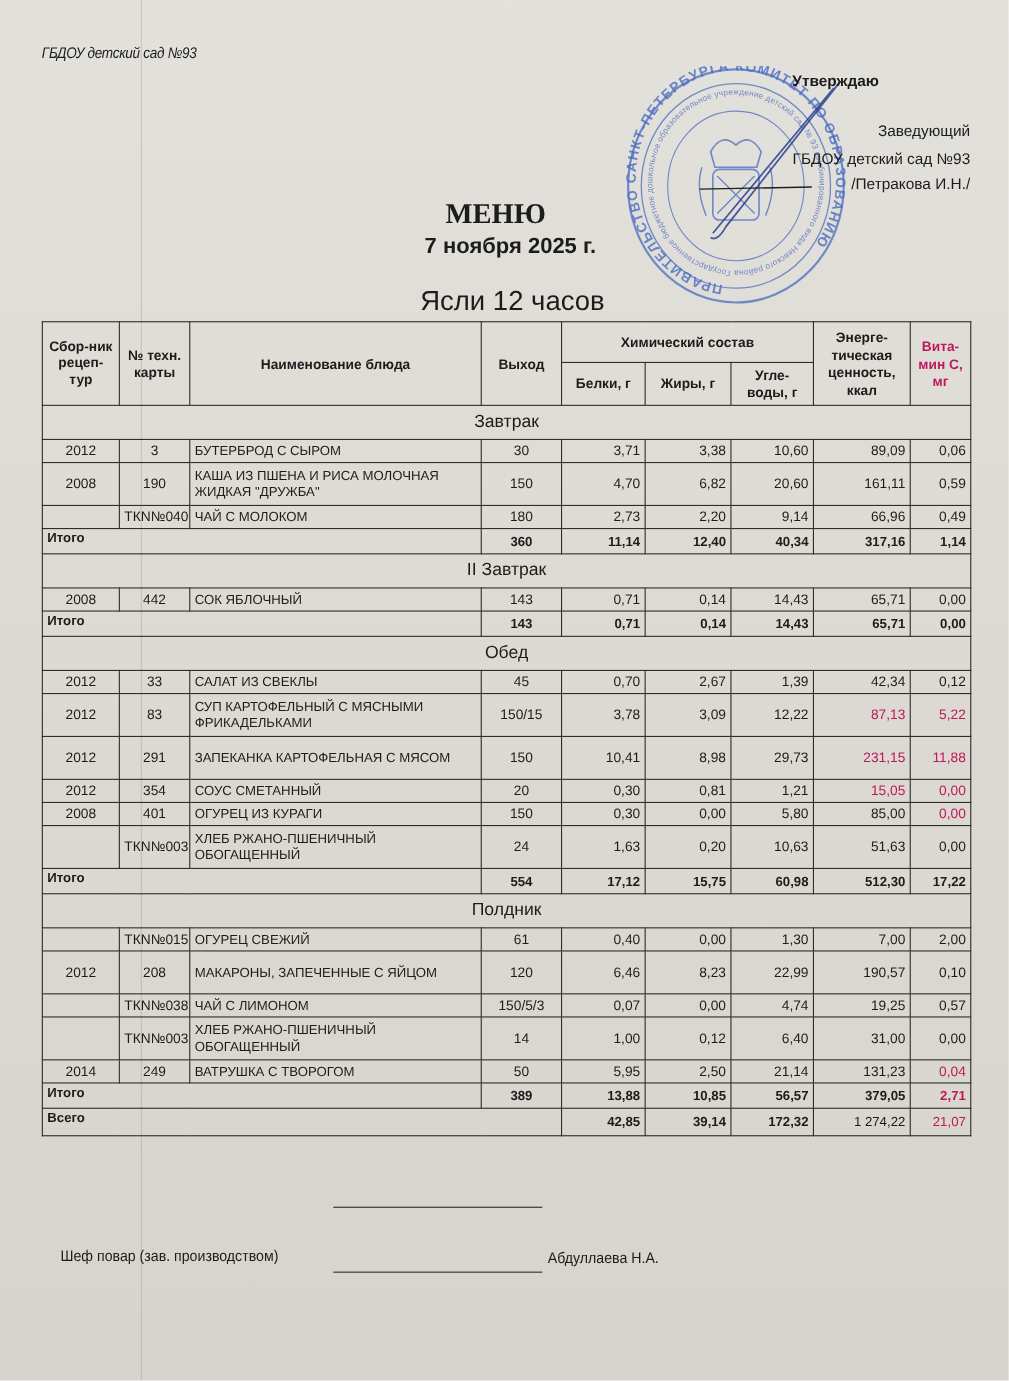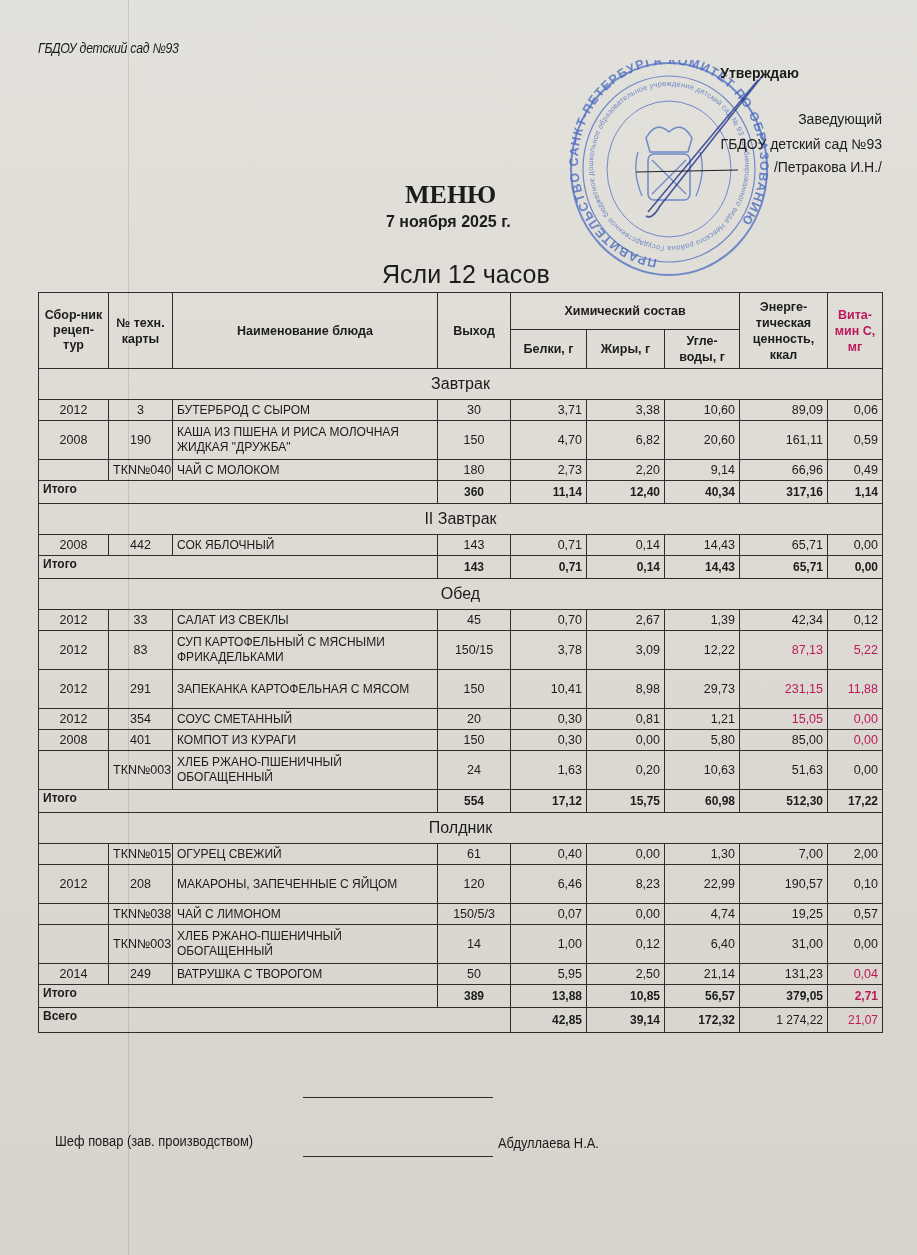--- a/index.html
+++ b/index.html
@@ -12,21 +12,21 @@
   }
   .page { position: absolute; inset: 0; }
   .fold-line { position: absolute; left: 128px; top: 0; width: 1px; height: 1255px; background: rgba(120,118,110,0.25); }
   .org-name { position: absolute; left: 38px; top: 40px; font-size: 14px; font-style: italic; letter-spacing: -0.3px; transform: scaleX(0.88); transform-origin: left; }
   .approve { position: absolute; right: 35px; top: 62px; width: 260px; text-align: right; font-size: 14px; line-height: 23px; }
   .approve .title { font-weight: bold; position: absolute; right: 83px; top: 0; text-align: right; }
   .approve .line { position: absolute; right: 0; white-space: nowrap; }
   .stamp { position: absolute; left: 568px; top: 60px; width: 202px; height: 218px; }
   .doc-title { position: absolute; left: 0; width: 917px; top: 180px; text-align: center; }
   .doc-title .menu { font-family: "Liberation Serif", serif; font-weight: bold; font-size: 26px; margin-left: 0; display: block; position: absolute; left: 405px; top: 0; }
-  .doc-title .date { position: absolute; left: 386px; top: 33px; font-weight: bold; font-size: 16px; }
+  .doc-title .date { position: absolute; left: 386px; top: 33px; font-weight: bold; font-size: 20px; }
   .doc-title .group { position: absolute; left: 382px; top: 80px; font-weight: normal; font-size: 25px; }
 
   table.menu-table {
     position: absolute; left: 38px; top: 292px;
     border-collapse: collapse; table-layout: fixed;
     width: 844px; font-size: 12.5px;
   }
   table.menu-table td, table.menu-table th {
     border: 1.3px solid #2d2d2d; padding: 0 4px; overflow: hidden;
   }
@@ -239,21 +239,21 @@
         <td class="c">20</td>
         <td class="r">0,30</td>
         <td class="r">0,81</td>
         <td class="r">1,21</td>
         <td class="r faint">15,05</td>
         <td class="r faint">0,00</td>
       </tr>
       <tr class="item">
         <td class="c">2008</td>
         <td class="c">401</td>
-        <td class="name">КОМПОТ ИЗ КУРАГИ</td>
+        <td class="name">ОГУРЕЦ ИЗ КУРАГИ</td>
         <td class="c">150</td>
         <td class="r">0,30</td>
         <td class="r">0,00</td>
         <td class="r">5,80</td>
         <td class="r">85,00</td>
         <td class="r faint">0,00</td>
       </tr>
       <tr class="item tall">
         <td class="c"></td>
         <td class="c">ТКN№003</td>

